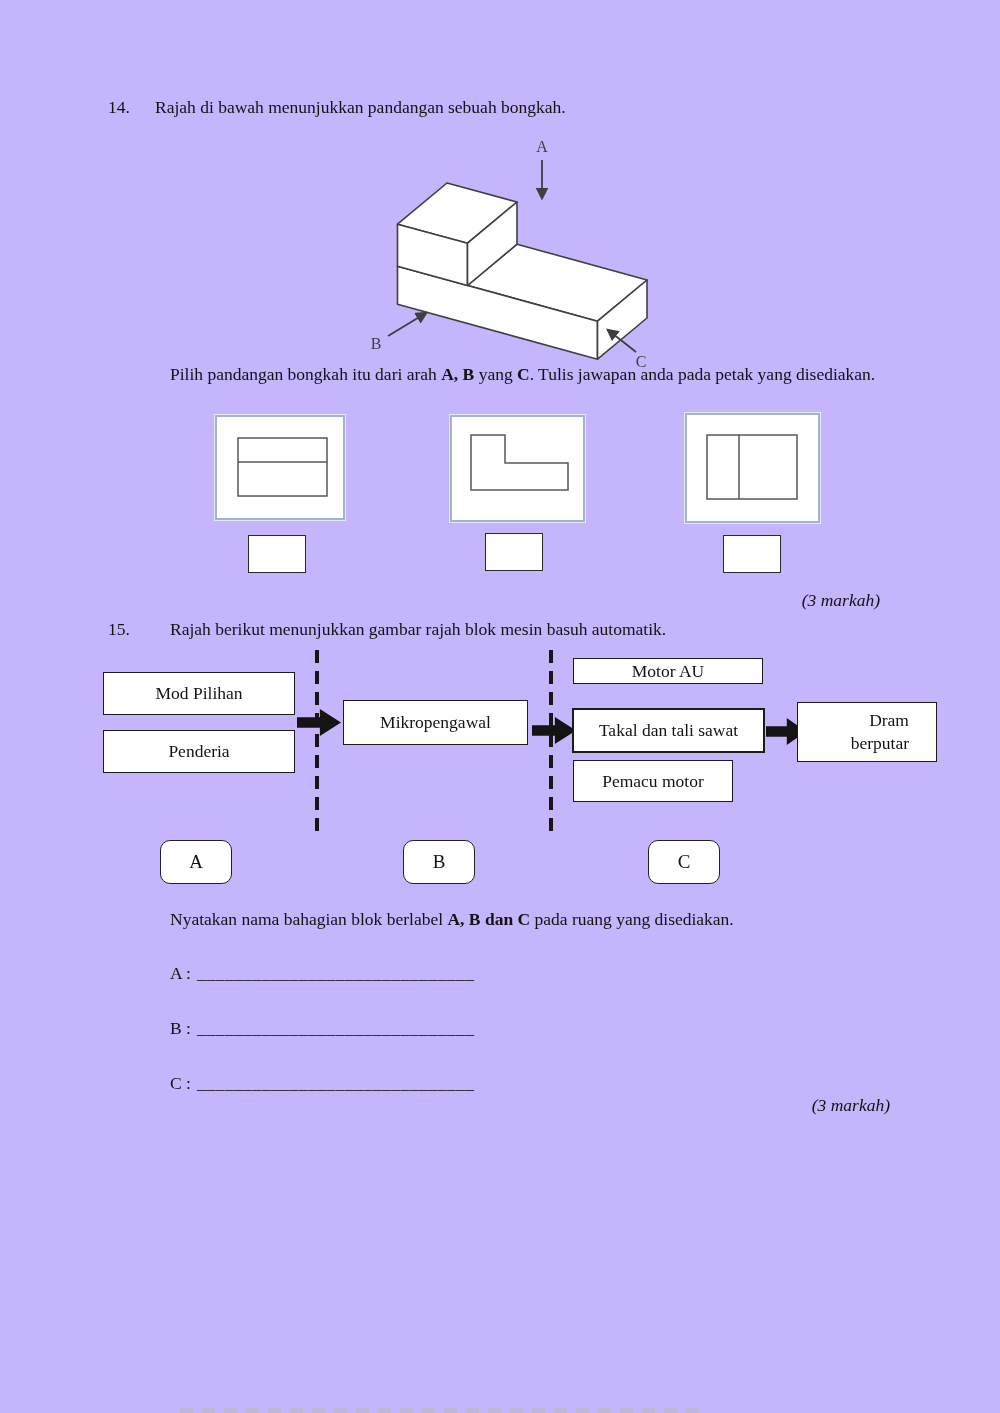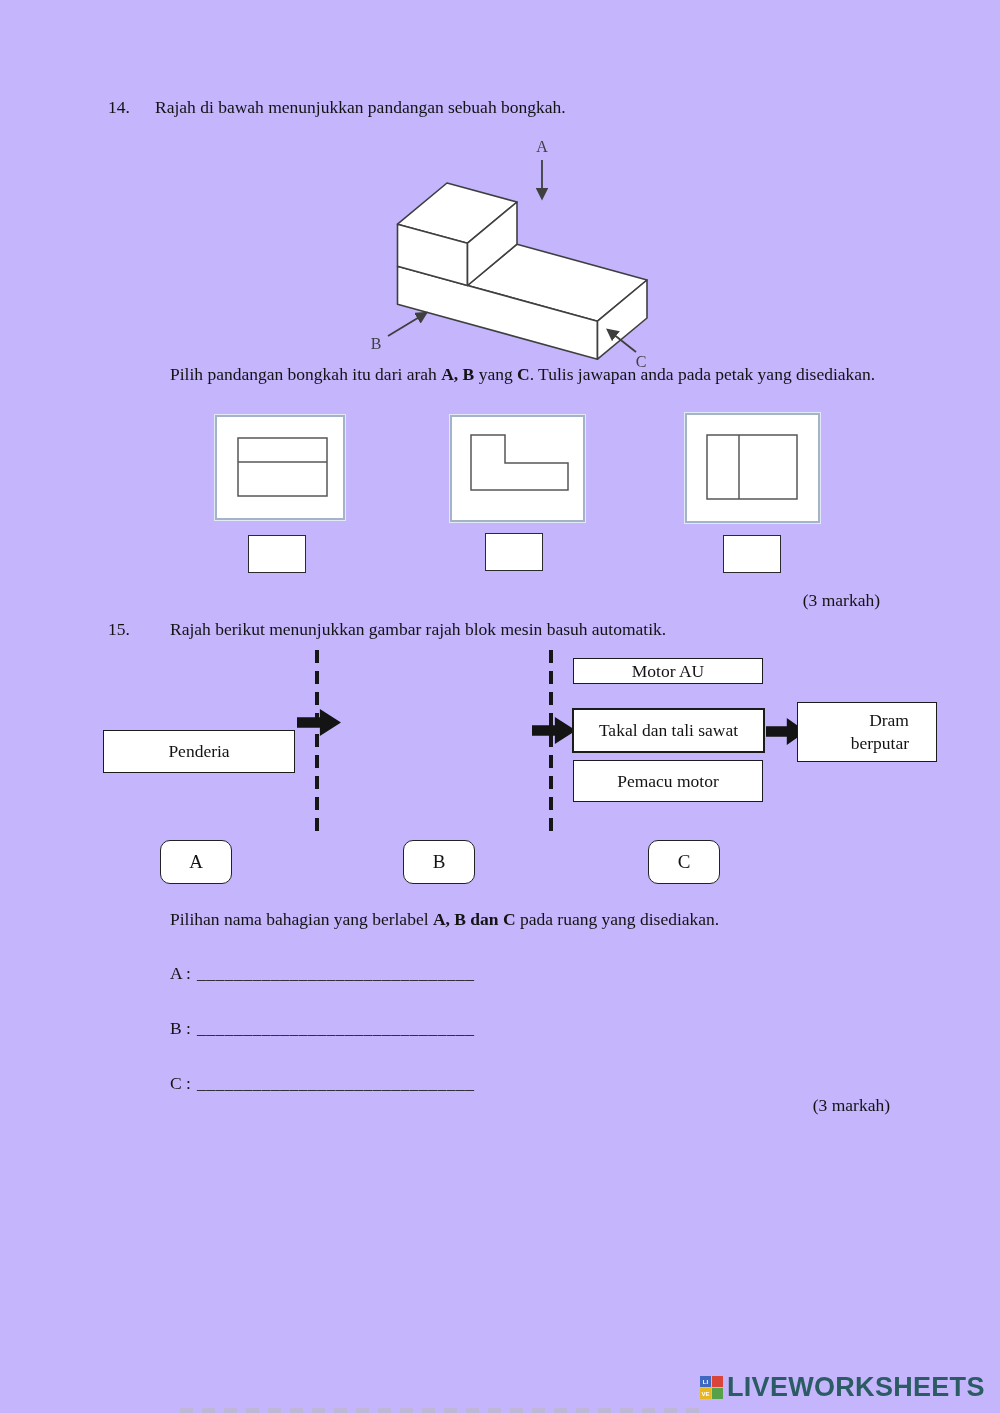--- a/index.html
+++ b/index.html
@@ -4,21 +4,21 @@
 <style>
   * { margin:0; padding:0; box-sizing:border-box; }
   html,body { background:#ffffff; }
   .page {
     position:relative; width:1000px; height:1413px; background:#c4b5fd;
     font-family:"Liberation Serif", serif; color:#131313; overflow:hidden;
   }
   .abs { position:absolute; }
   .txt { font-size:17.5px; line-height:25px; }
   .para { font-size:17.5px; line-height:25px; }
-  .marks { font-size:17.5px; text-align:right; }
+  .marks { font-size:17.5px; text-align:right;font-style:italic; }
 
   
   .card { background:#fff; border:2px solid #a3b4ca; box-shadow:0 0 0 1px #e3e9f2; }
   .minibox { width:58px; height:38px; border:1.7px solid #2b2b2b; background:#fff; }
 
   
   .dbox {
     position:absolute; border:1.6px solid #1c1c1c; background:#fff;
     display:flex; align-items:center; justify-content:center;
     font-size:17.5px; text-align:center;
@@ -121,54 +121,47 @@
   <div class="abs minibox" style="left:723px; top:535px;"></div>
 
   <div class="abs marks" style="left:690px; top:590px; width:190px;">(3 markah)</div>
 
   <div class="abs txt" style="left:108px; top:617px;text-align:center;">15.</div>
   <div class="abs txt" style="left:170px; top:617px;">Rajah berikut menunjukkan gambar rajah blok mesin basuh automatik.</div>
 
   <div class="dash" style="left:315px; top:650px; height:182px;"></div>
   <div class="dash" style="left:549px; top:650px; height:182px;"></div>
 
+  <div class="dbox" style="left:103px; top:672px; width:192px; height:43px;">Mod Pilihan</div>
   <div class="dbox" style="left:103px; top:730px; width:192px; height:43px;">Penderia</div>
 
   <div class="barrow" style="left:297px; top:709px; width:44px; height:27px;"></div>
 
+  <div class="dbox" style="left:343px; top:700px; width:185px; height:45px;">Mikropengawal</div>
 
   <div class="barrow" style="left:532px; top:717px; width:44px; height:27px;"></div>
 
   <div class="dbox" style="left:573px; top:658px; width:190px; height:26px;">Motor AU</div>
   <div class="dbox heavy" style="left:572px; top:708px; width:193px; height:45px;">Takal dan tali sawat</div>
-  <div class="dbox" style="left:573px; top:760px; width:190px; height:42px;">Pemacu motor</div>
+  <div class="dbox" style="left:573px; top:760px; width:160px; height:42px;">Pemacu motor</div>
 
   <div class="barrow" style="left:766px; top:718px; width:40px; height:27px;"></div>
 
   <div class="dbox" style="left:797px; top:702px; width:140px; height:60px;">
     <span class="dram-inner">Dram berputar</span>
   </div>
 
   <div class="abc" style="left:160px; top:840px;">A</div>
   <div class="abc" style="left:403px; top:840px;">B</div>
   <div class="abc" style="left:648px; top:840px;">C</div>
 
-  <div class="abs para" style="left:170px; top:907px; width:740px;"><span>Pilihan nama bahagian yang berlabel </span><b>A, B dan C</b><span> pada ruang yang disediakan.</span></div>
+  <div class="abs para" style="left:170px; top:907px; width:740px;"><span>Nyatakan nama bahagian blok berlabel </span><b>A, B dan C</b><span> pada ruang yang disediakan.</span></div>
 
   <div class="ansline" style="left:170px; top:963px;"><span>A :</span><span class="blank">______________________________</span></div>
   <div class="ansline" style="left:170px; top:1018px;"><span>B :</span><span class="blank">______________________________</span></div>
   <div class="ansline" style="left:170px; top:1073px;"><span>C :</span><span class="blank">______________________________</span></div>
 
   <div class="abs marks" style="left:700px; top:1095px; width:190px;">(3 markah)</div>
 
-  <div class="abs logo" style="left:700px; top:1372px;">
-    <div class="logo-grid">
-      <span class="tile tile1">LI</span>
-      <span class="tile tile2"></span>
-      <span class="tile tile3">VE</span>
-      <span class="tile tile4"></span>
-    </div>
-    <span class="logo-text">LIVEWORKSHEETS</span>
-  </div>
 
   <div class="cutoff" style="left:180px; top:1408px; width:520px;"></div>
 
 </div>
 
 </body></html>

